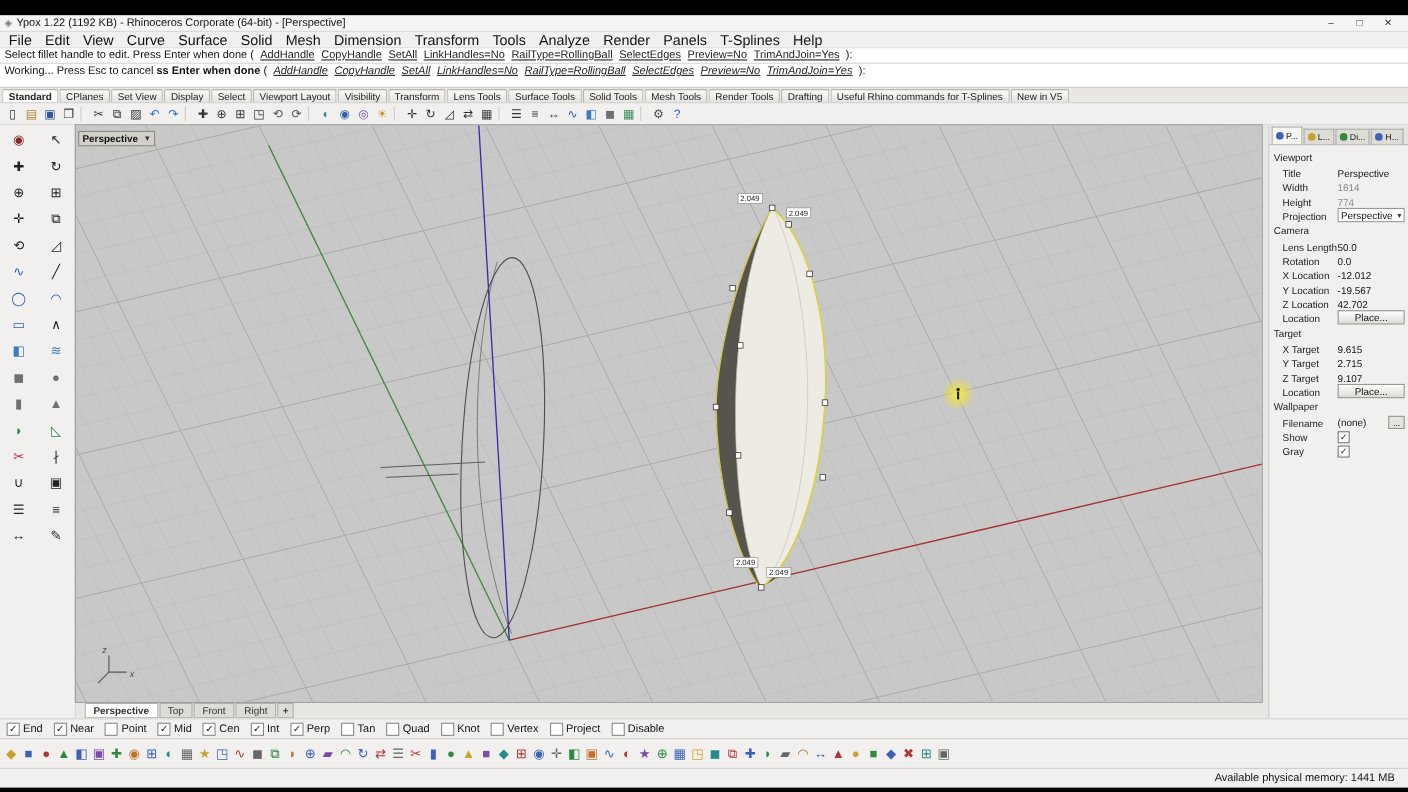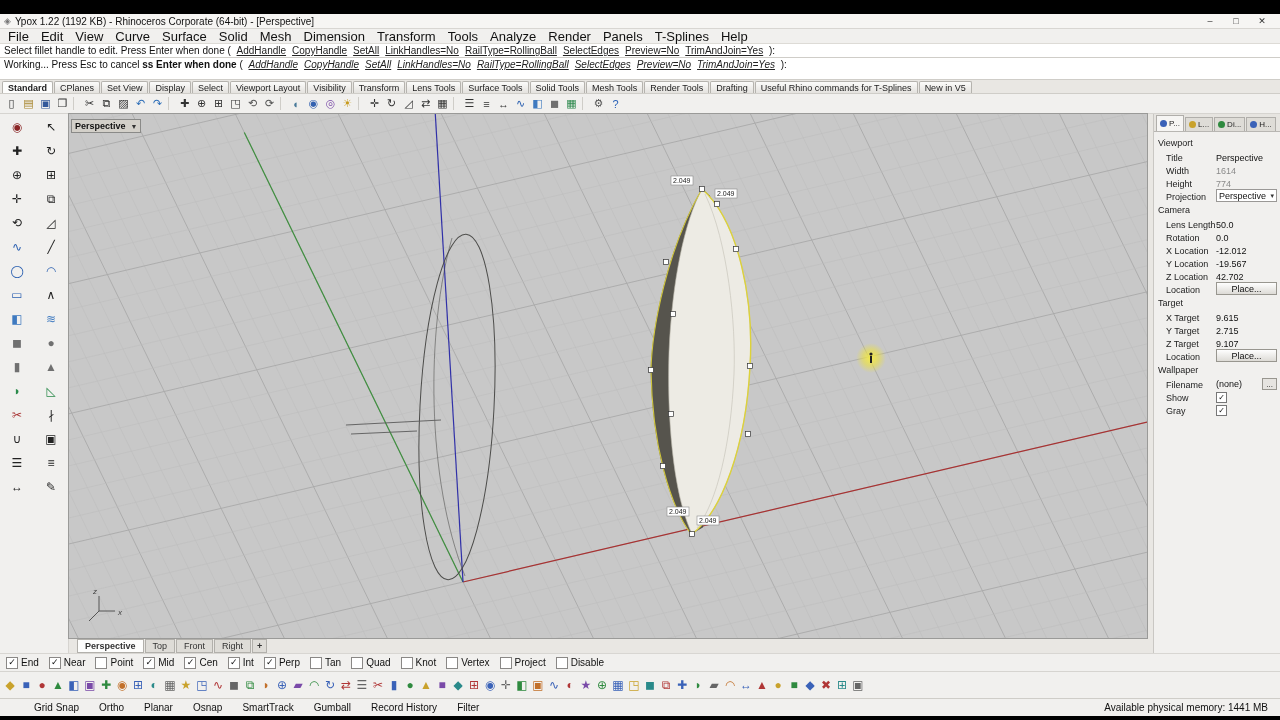--- a/index.html
+++ b/index.html
@@ -804,26 +804,16 @@
       <span class="bb-icon" style="color: rgb(176, 54, 54);">▲</span>
       <span class="bb-icon" style="color: rgb(201, 162, 44);">●</span>
       <span class="bb-icon" style="color: rgb(47, 138, 63);">■</span>
       <span class="bb-icon" style="color: rgb(58, 98, 184);">◆</span>
       <span class="bb-icon" style="color: rgb(176, 54, 54);">✖</span>
       <span class="bb-icon" style="color: rgb(42, 138, 138);">⊞</span>
       <span class="bb-icon" style="color: rgb(102, 102, 102);">▣</span>
     </div>
 
   <div class="statusbar">
-    <div id="statusToggles">
-        <span class="stoggle">Grid Snap</span>
-        <span class="stoggle">Ortho</span>
-        <span class="stoggle">Planar</span>
-        <span class="stoggle">Osnap</span>
-        <span class="stoggle">SmartTrack</span>
-        <span class="stoggle">Gumball</span>
-        <span class="stoggle">Record History</span>
-        <span class="stoggle">Filter</span>
-      </div>
     <span class="smem">Available physical memory: 1441 MB</span>
   </div>
 
 </div>
 
 </body></html>

